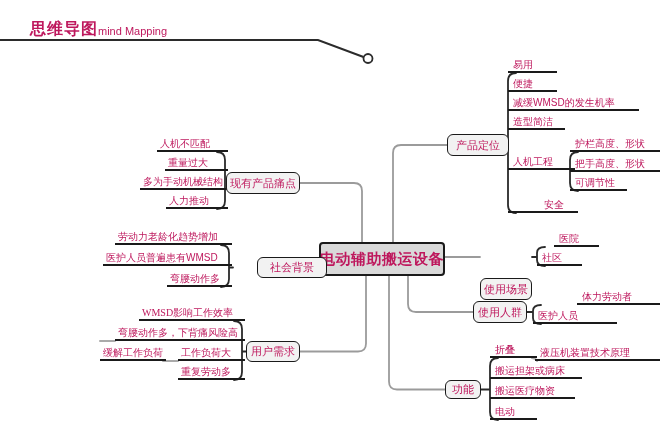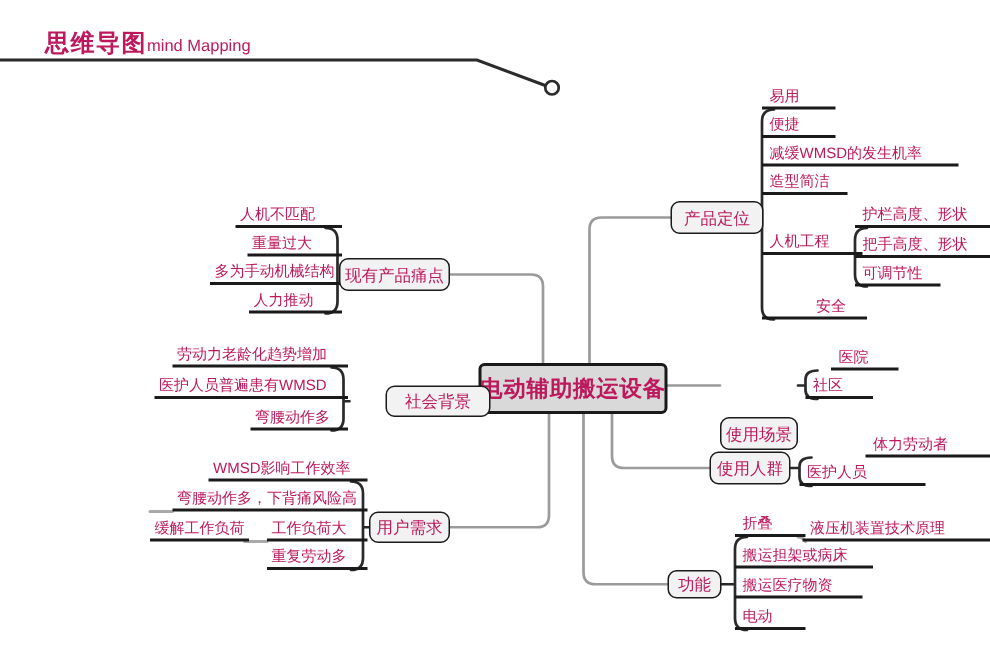--- a/index.html
+++ b/index.html
@@ -82,21 +82,21 @@
 
   <div class="lf" style="left:157px;top:136px;width:68px;">人机不匹配</div>
   <div class="lf" style="left:165px;top:155px;width:60px;">重量过大</div>
   <div class="lf" style="left:140px;top:174px;width:85px;">多为手动机械结构</div>
   <div class="lf" style="left:166px;top:193px;width:59px;">人力推动</div>
 
   <div class="lf" style="left:115px;top:229px;width:114px;">劳动力老龄化趋势增加</div>
   <div class="lf" style="left:103px;top:250px;width:126px;">医护人员普遍患有WMSD</div>
   <div class="lf" style="left:167px;top:271px;width:62px;">弯腰动作多</div>
 
-  <div class="lf" style="left:139px;top:305px;width:103px;">WMSD影响工作效率</div>
+  <div class="lf" style="left:139px;top:305px;width:103px;font-family:Liberation Serif, serif;">WMSD影响工作效率</div>
   <div class="lf" style="left:115px;top:325px;width:127px;">弯腰动作多，下背痛风险高</div>
   <div class="lf" style="left:178px;top:345px;width:64px;">工作负荷大</div>
   <div class="lf" style="left:178px;top:364px;width:64px;">重复劳动多</div>
   <div class="lf" style="left:100px;top:345px;width:63px;">缓解工作负荷</div>
 
   <div class="rf" style="left:508px;top:57px;width:44px;">易用</div>
   <div class="rf" style="left:508px;top:76px;width:44px;">便捷</div>
   <div class="rf" style="left:508px;top:95px;width:126px;">减缓WMSD的发生机率</div>
   <div class="rf" style="left:508px;top:114px;width:52px;">造型简洁</div>
   <div class="rf" style="left:508px;top:154px;width:62px;">人机工程</div>

